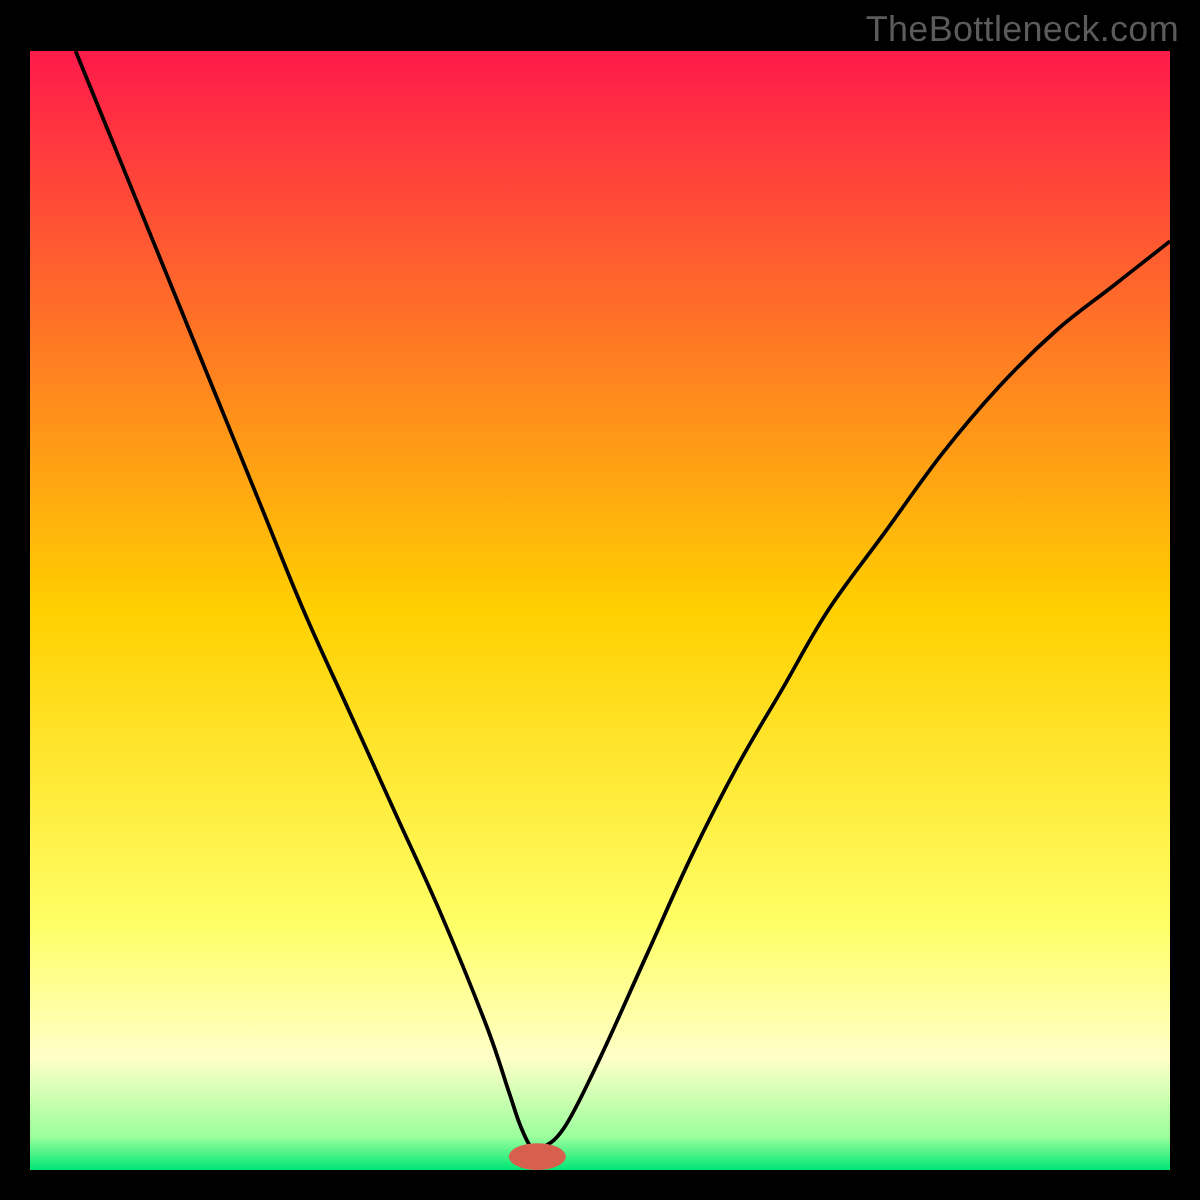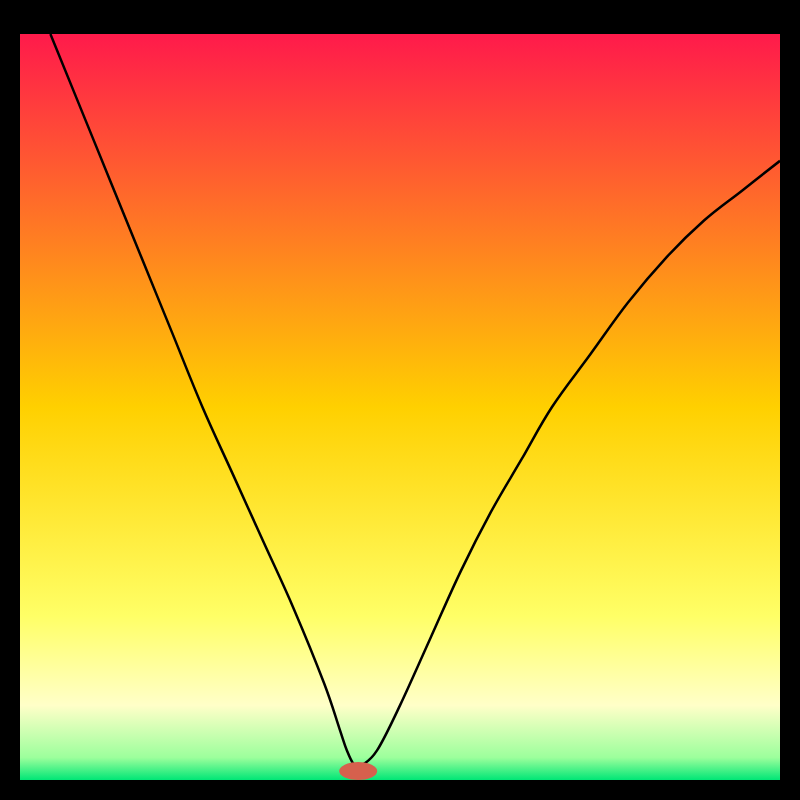--- a/index.html
+++ b/index.html
@@ -38,20 +38,21 @@
   .plot svg {
     width: 760px;
     height: 746px;
     display: block;
   }
 </style>
 </head>
 <body>
 
 <div class="frame">
+  <div class="watermark">TheBottleneck.com</div>
 
   <div class="plot">
     <svg viewBox="0 0 100 100" preserveAspectRatio="none">
       <defs>
         <linearGradient id="bg-grad" x1="0" y1="0" x2="0" y2="1">
         <stop offset="0%" stop-color="#ff1a4b"></stop>
             <stop offset="50%" stop-color="#ffd000"></stop>
             <stop offset="78%" stop-color="#ffff66"></stop>
             <stop offset="90%" stop-color="#ffffc8"></stop>
             <stop offset="97%" stop-color="#9cff9c"></stop>

